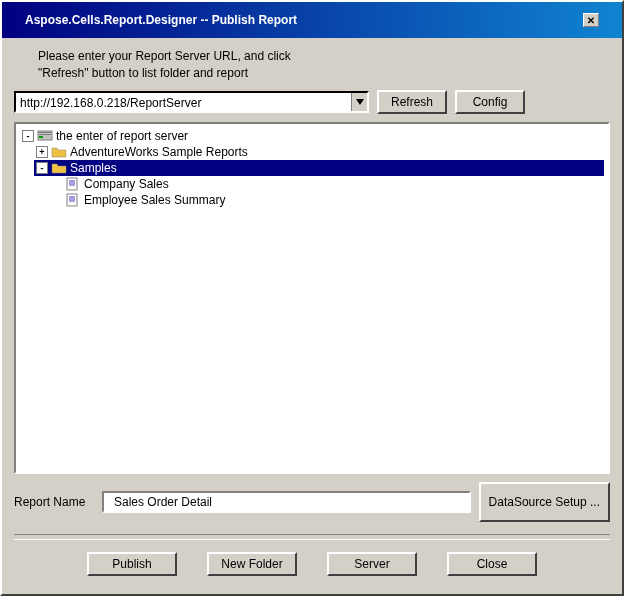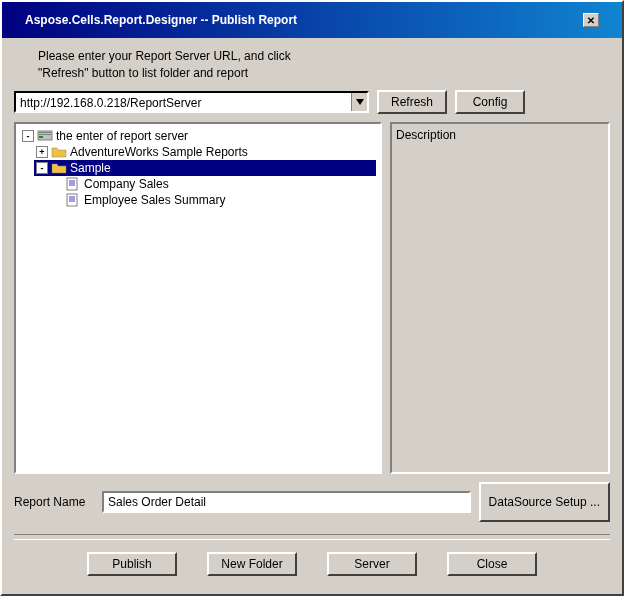--- a/index.html
+++ b/index.html
@@ -196,21 +196,21 @@
       flex: 1;
       height: 22px;
       border: 2px solid;
       border-top-color: #808080;
       border-left-color: #808080;
       border-bottom-color: #ffffff;
       border-right-color: #ffffff;
       background: white;
       font-family: inherit;
       font-size: 12px;
-      padding: 1px 4px;
+      padding: 1px 10px;
     }
     .datasource-btn {
       height: 40px;
       min-width: 130px;
       background: #d4d0c8;
       border: 2px solid;
       border-top-color: #ffffff;
       border-left-color: #ffffff;
       border-right-color: #404040;
       border-bottom-color: #404040;
@@ -294,21 +294,21 @@
             <span>AdventureWorks Sample Reports</span>
           </div>
         </div>
 
         <div class="tree-indent1">
           <div class="tree-item selected">
             <div class="expander">-</div>
             <svg width="16" height="14" viewBox="0 0 16 14">
               <path d="M1,4 L1,12 L15,12 L15,5 L7,5 L6,3 L1,3 Z" fill="#f0c040" stroke="#808080" stroke-width="0.5"></path>
             </svg>
-            <span>Sample</span>
+            <span>Samples</span>
           </div>
         </div>
 
         <div class="tree-indent2">
           <div class="tree-item">
             <div class="spacer"></div>
             <svg width="16" height="14" viewBox="0 0 16 14">
               <rect x="2" y="1" width="10" height="12" fill="white" stroke="#808080" stroke-width="1"></rect>
               <line x1="4" y1="4" x2="10" y2="4" stroke="#4040c0" stroke-width="1"></line>
               <line x1="4" y1="6" x2="10" y2="6" stroke="#4040c0" stroke-width="1"></line>
@@ -326,23 +326,20 @@
               <line x1="4" y1="4" x2="10" y2="4" stroke="#4040c0" stroke-width="1"></line>
               <line x1="4" y1="6" x2="10" y2="6" stroke="#4040c0" stroke-width="1"></line>
               <line x1="4" y1="8" x2="10" y2="8" stroke="#4040c0" stroke-width="1"></line>
             </svg>
             <span>Employee Sales Summary</span>
           </div>
         </div>
 
       </div>
 
-      <div class="desc-panel">
-        <span class="desc-label">Description</span>
-      </div>
     </div>
 
     <div class="bottom-row">
       <span class="report-name-label">Report Name</span>
       <input class="report-name-input" type="text" value="Sales Order Detail" style="">
       <button class="datasource-btn">DataSource Setup ...</button>
     </div>
 
     <div>
       <div class="line-separator"></div>

